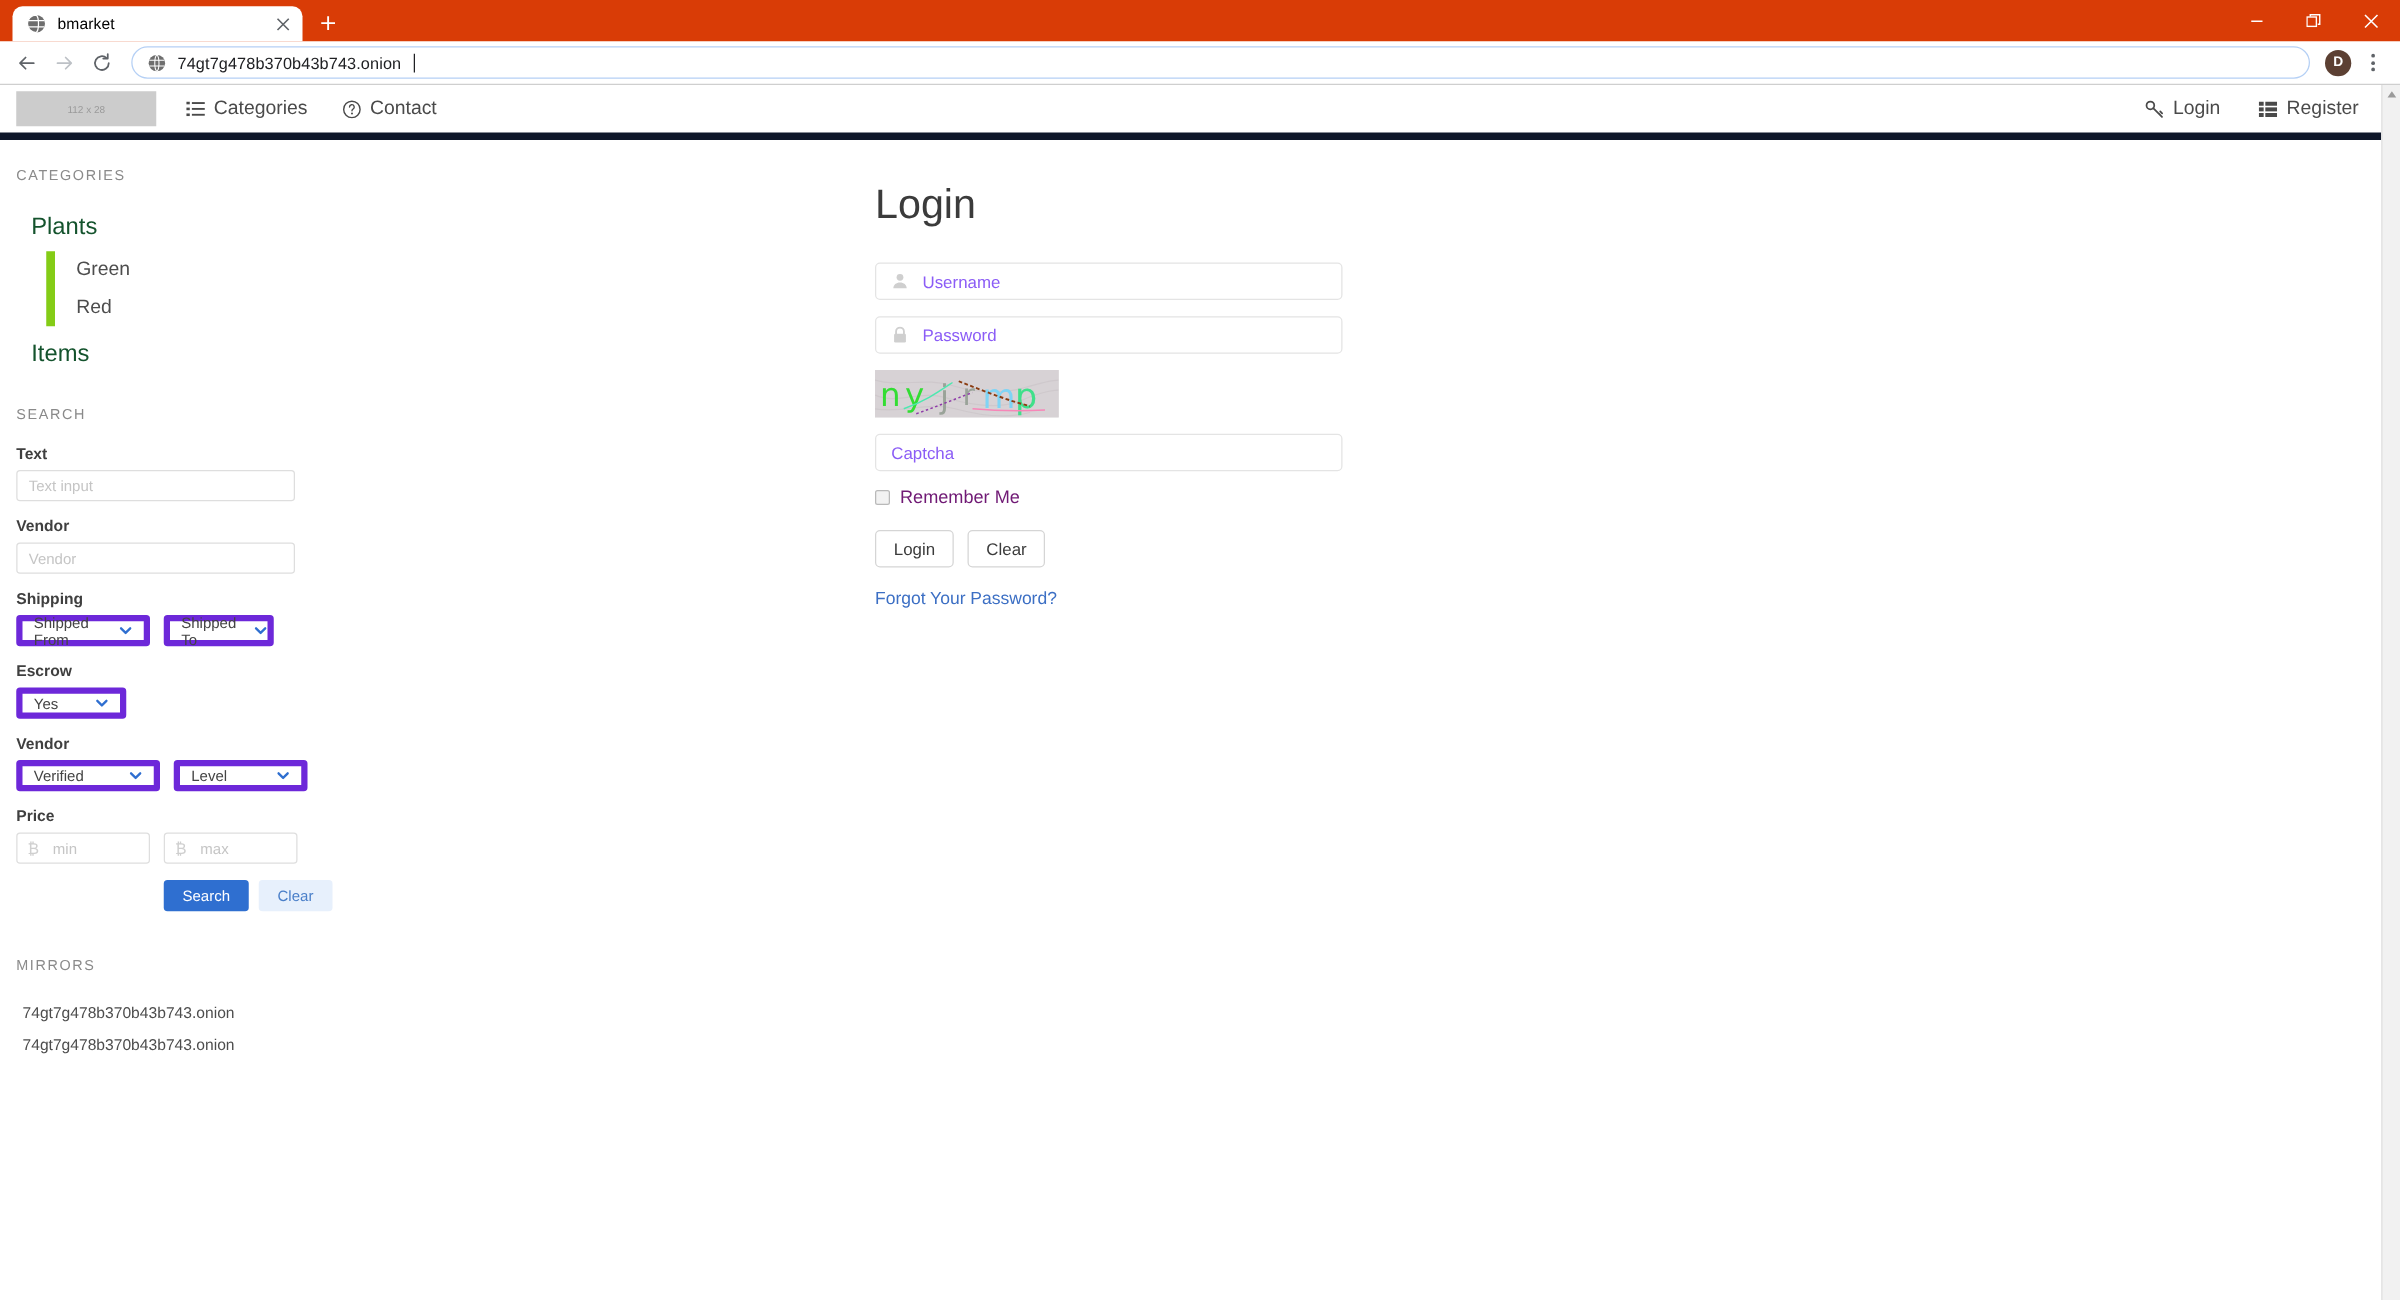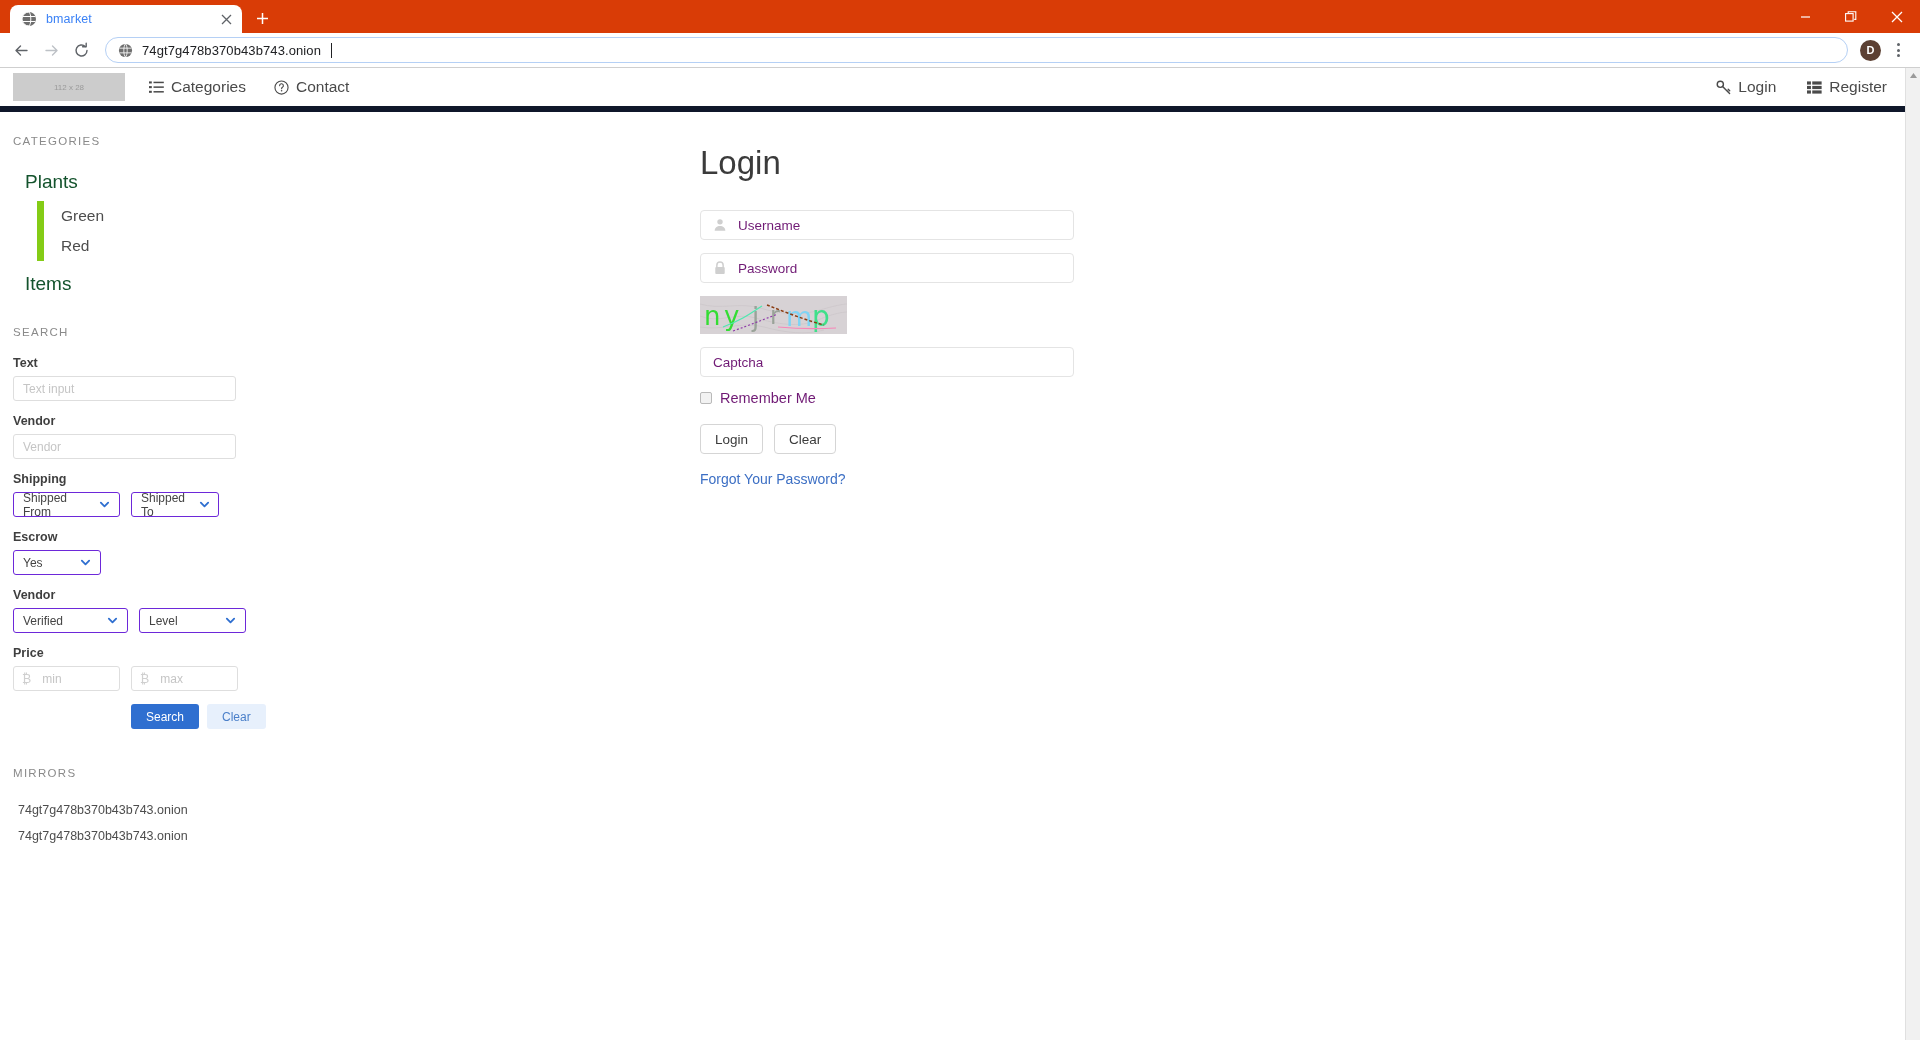--- a/index.html
+++ b/index.html
@@ -26,21 +26,21 @@
     width: 232px; height: 28px;
     background: #ffffff;
     border-radius: 8px 8px 0 0;
     padding: 0 8px 0 11px;
     gap: 9px;
   }
   .tab-favicon { width: 16px; height: 16px; flex: 0 0 16px; display:block; }
   .tab-title {
     flex: 1 1 auto;
     font-size: 12.5px;
-    color: #3b82f6;
+    color: #000000;
     white-space: nowrap; overflow: hidden; text-overflow: ellipsis;
     letter-spacing: .1px;
   }
   .tab-close {
     width: 16px; height: 16px; flex: 0 0 16px;
     display: flex; align-items: center; justify-content: center;
     color: #5f6368; font-size: 13px; line-height: 1;
   }
   .new-tab {
     width: 28px; height: 28px;
@@ -195,21 +195,21 @@
     background: #ffffff;
     display: flex; align-items: center;
     padding: 0 9px;
     font-size: 12px;
     color: #c5c5c5;
     margin-bottom: 13px;
   }
   .row { display: flex; gap: 11px; margin-bottom: 13px; }
   .select-box {
     height: 25px;
-    border: 1px solid #6d28d9;
+    border: 5px solid #6d28d9;
     border-radius: 3px;
     background: #ffffff;
     display: flex; align-items: center; justify-content: space-between;
     padding: 0 9px;
     font-size: 12px;
     color: #444444;
     gap: 14px;
   }
   .select-box.w-sm { width: 107px; }
   .select-box.w-md { width: 115px; }
@@ -253,21 +253,21 @@
     margin: 0 0 28px 0;
   }
   .login-input {
     width: 374px; height: 30px;
     border: 1px solid #e4e4e4;
     border-radius: 4px;
     background: #ffffff;
     display: flex; align-items: center;
     padding: 0 12px; gap: 11px;
     font-size: 13.5px;
-    color: #701a75;
+    color: #8b5cf6;
     margin-bottom: 13px;
   }
   .login-icon { width: 14px; height: 14px; flex: 0 0 14px; }
   .captcha-img {
     width: 147px; height: 38px;
     background: #d8d3d6;
     position: relative;
     overflow: hidden;
     margin-bottom: 13px;
   }

